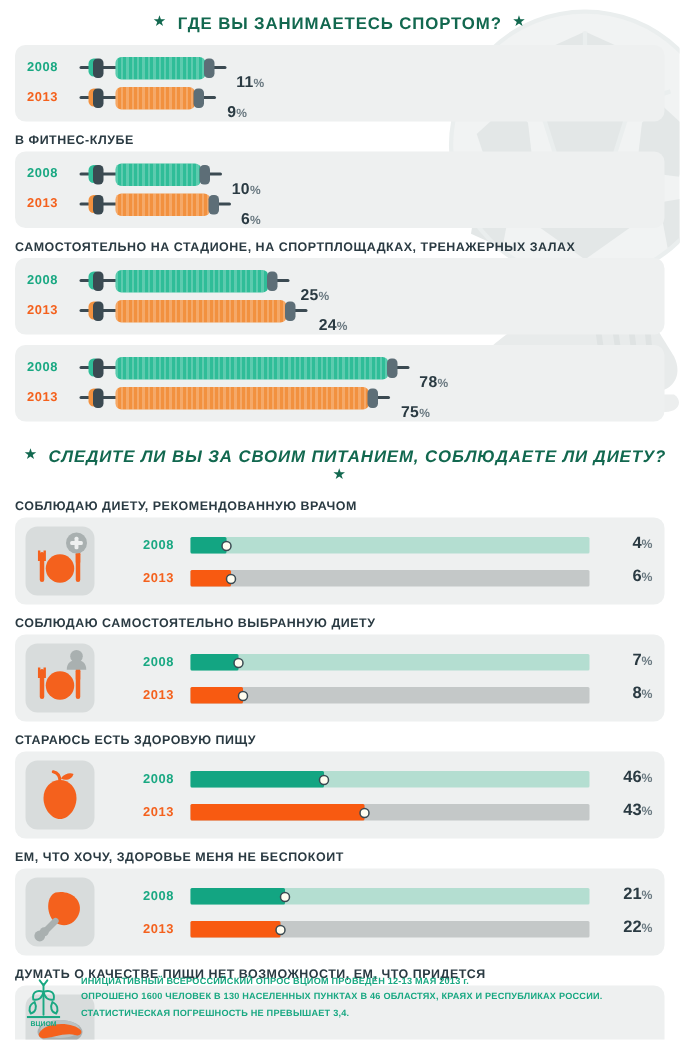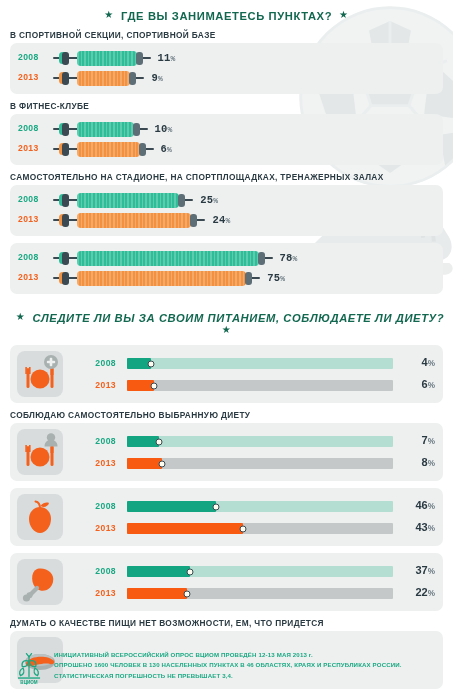--- a/index.html
+++ b/index.html
@@ -55,22 +55,22 @@
     position:absolute;top:2.5px;height:15px;border-radius:4px;
   }
   .db-weight.small{width:8px;top:4px;height:12px;border-radius:3.5px;left:6px;}
   .db-cap{
     position:absolute;top:3.5px;width:7px;height:13px;border-radius:3px;
     background:#5d6e77;
   }
   .db-cap.dark{background:#3b4a52;}
   .db-ribs{position:absolute;top:0;left:0;width:100%;height:100%;border-radius:4px;overflow:hidden;}
   .db-pct{
-    position:absolute;top:4px;
-    font-size:10.5px;font-weight:bold;color:#2a3a42;letter-spacing:.2px;font-family:Liberation Mono, monospace;
+    position:absolute;top:14px;
+    font-size:10.5px;font-weight:bold;color:#2a3a42;letter-spacing:.2px;
   }
   .db-pct .u{font-size:8px;font-weight:bold;color:#6b7a82;}
 
   
   .diet-card{
     position:relative;z-index:2;
     margin:0 10px 7px 10px;
     background:#eef0f0;border-radius:7px;
     height:58px;
   }
@@ -143,25 +143,24 @@
 
   <svg class="bg-wm" id="wm-shoe" viewBox="0 0 180 120">
     <path d="M18 86 C40 60 72 36 104 28 C122 24 140 30 150 44 L166 70 C172 82 166 94 152 94 L34 94 C22 94 14 92 18 86 Z" fill="#e8ebeb"></path>
     <g stroke="#dfe3e3" stroke-width="4" fill="none">
       <path d="M112 38 L116 66 M124 40 L128 68 M136 46 L139 70 M148 54 L150 74"></path>
     </g>
     <path d="M16 96 C60 96 140 96 166 96 C172 100 170 108 160 108 L30 108 C18 108 10 100 16 96 Z" fill="#eceeee"></path>
   </svg>
 
   <div class="q-title">
-    <span class="star">★</span><span>ГДЕ ВЫ ЗАНИМАЕТЕСЬ ПУНКТАХ?</span><span class="star">★</span>
+    <span class="star">★</span><span>ГДЕ ВЫ ЗАНИМАЕТЕСЬ СПОРТОМ?</span><span class="star">★</span>
   </div>
 
   <div id="sport-groups">
-      <div class="cat-label">В СПОРТИВНОЙ СЕКЦИИ, СПОРТИВНОЙ БАЗЕ</div>
       <div class="sport-card">
         <div class="db-row y2008">
           <div class="db-year">2008</div>
           <div class="db-wrap" style="width: 97.55px;">
             <div class="db-bar-line" style="width: 97.55px;"></div>
             <div class="db-weight small" style="background: rgb(47, 189, 152);"></div>
             <div class="db-cap dark" style="left: 9px;"></div>
             <div class="db-weight" style="left: 24px; width: 59.55px; background: rgb(47, 189, 152);">
               <div class="db-ribs" style="background: repeating-linear-gradient(90deg, rgba(255, 255, 255, 0.22) 0px, rgba(255, 255, 255, 0.22) 1.6px, rgba(0, 0, 0, 0) 1.6px, rgba(0, 0, 0, 0) 3.6px);"></div>
             </div>
@@ -269,20 +268,21 @@
           <div class="db-pct" style="left: 257.35px;"><span>75</span><span class="u">%</span></div>
         </div>
       </div>
     </div>
 
   <div class="q-title" style="padding-top:10px;font-style:italic;">
     <span class="star">★</span><span>СЛЕДИТЕ ЛИ ВЫ ЗА СВОИМ ПИТАНИЕМ, СОБЛЮДАЕТЕ ЛИ ДИЕТУ?</span><span class="star">★</span>
   </div>
 
   <div id="diet-groups">
+      <div class="cat-label">СОБЛЮДАЮ ДИЕТУ, РЕКОМЕНДОВАННУЮ ВРАЧОМ</div>
       <div class="diet-card">
         <div class="diet-icon"><svg viewBox="0 0 46 46" width="46" height="46">
             <circle cx="23" cy="28" r="9.5" fill="#f4611d"></circle>
             <rect x="9.5" y="17" width="3" height="20" rx="1.5" fill="#f4611d"></rect>
             <rect x="8.3" y="16" width="1.6" height="7" fill="#f4611d"></rect>
             <rect x="12" y="16" width="1.6" height="7" fill="#f4611d"></rect>
             <rect x="33.5" y="17" width="3" height="20" rx="1.5" fill="#f4611d"></rect>
             <path d="M33.5 16 h3 v8 h-3 z" fill="#f4611d"></path>
             <circle cx="34" cy="11" r="7" fill="#a9b0b0"></circle>
             <rect x="32.7" y="6.8" width="2.6" height="8.4" rx="1" fill="#eef0f0"></rect>
@@ -327,20 +327,21 @@
         </div>
         <div class="pr-row r2 y2013">
           <div class="pr-year">2013</div>
           <div class="pr-track">
             <div class="pr-fill" style="width: 13%;"></div>
             <div class="pr-knob" style="left: 13%;"></div>
           </div>
           <div class="pr-pct"><span>8</span><span class="u">%</span></div>
         </div>
       </div>
+      <div class="cat-label">СТАРАЮСЬ ЕСТЬ ЗДОРОВУЮ ПИЩУ</div>
       <div class="diet-card">
         <div class="diet-icon"><svg viewBox="0 0 46 46" width="46" height="46">
             <path d="M23 13 C17 13 12 18 12 25 C12 32 17 39 23 39 C29 39 34 32 34 25 C34 18 29 13 23 13 Z" fill="#f4611d"></path>
             <path d="M23 14 C23 10 21 8 18.5 7.5" stroke="#f4611d" stroke-width="2" fill="none" stroke-linecap="round"></path>
             <path d="M23.5 12 C26 8.5 30 8 32 9 C31 12.5 27 14 23.5 12 Z" fill="#f4611d"></path>
           </svg></div>
         <div class="pr-row r1 y2008">
           <div class="pr-year">2008</div>
           <div class="pr-track">
             <div class="pr-fill" style="width: 33.5%;"></div>
@@ -350,34 +351,35 @@
         </div>
         <div class="pr-row r2 y2013">
           <div class="pr-year">2013</div>
           <div class="pr-track">
             <div class="pr-fill" style="width: 43.5%;"></div>
             <div class="pr-knob" style="left: 43.5%;"></div>
           </div>
           <div class="pr-pct"><span>43</span><span class="u">%</span></div>
         </div>
       </div>
+      <div class="cat-label">ЕМ, ЧТО ХОЧУ, ЗДОРОВЬЕ МЕНЯ НЕ БЕСПОКОИТ</div>
       <div class="diet-card">
         <div class="diet-icon"><svg viewBox="0 0 46 46" width="46" height="46">
             <path d="M20 10 C29 8 38 14 36 23 C34 31 26 34 20 30 C14 26 13 13 20 10 Z" fill="#f4611d"></path>
             <path d="M20 29 L11 38" stroke="#a9b0b0" stroke-width="4.2" stroke-linecap="round"></path>
             <circle cx="9.5" cy="39" r="3.6" fill="#a9b0b0"></circle>
             <circle cx="12.5" cy="36.2" r="3" fill="#a9b0b0"></circle>
           </svg></div>
         <div class="pr-row r1 y2008">
           <div class="pr-year">2008</div>
           <div class="pr-track">
             <div class="pr-fill" style="width: 23.5%;"></div>
             <div class="pr-knob" style="left: 23.5%;"></div>
           </div>
-          <div class="pr-pct"><span>37</span><span class="u">%</span></div>
+          <div class="pr-pct"><span>21</span><span class="u">%</span></div>
         </div>
         <div class="pr-row r2 y2013">
           <div class="pr-year">2013</div>
           <div class="pr-track">
             <div class="pr-fill" style="width: 22.5%;"></div>
             <div class="pr-knob" style="left: 22.5%;"></div>
           </div>
           <div class="pr-pct"><span>22</span><span class="u">%</span></div>
         </div>
       </div>

